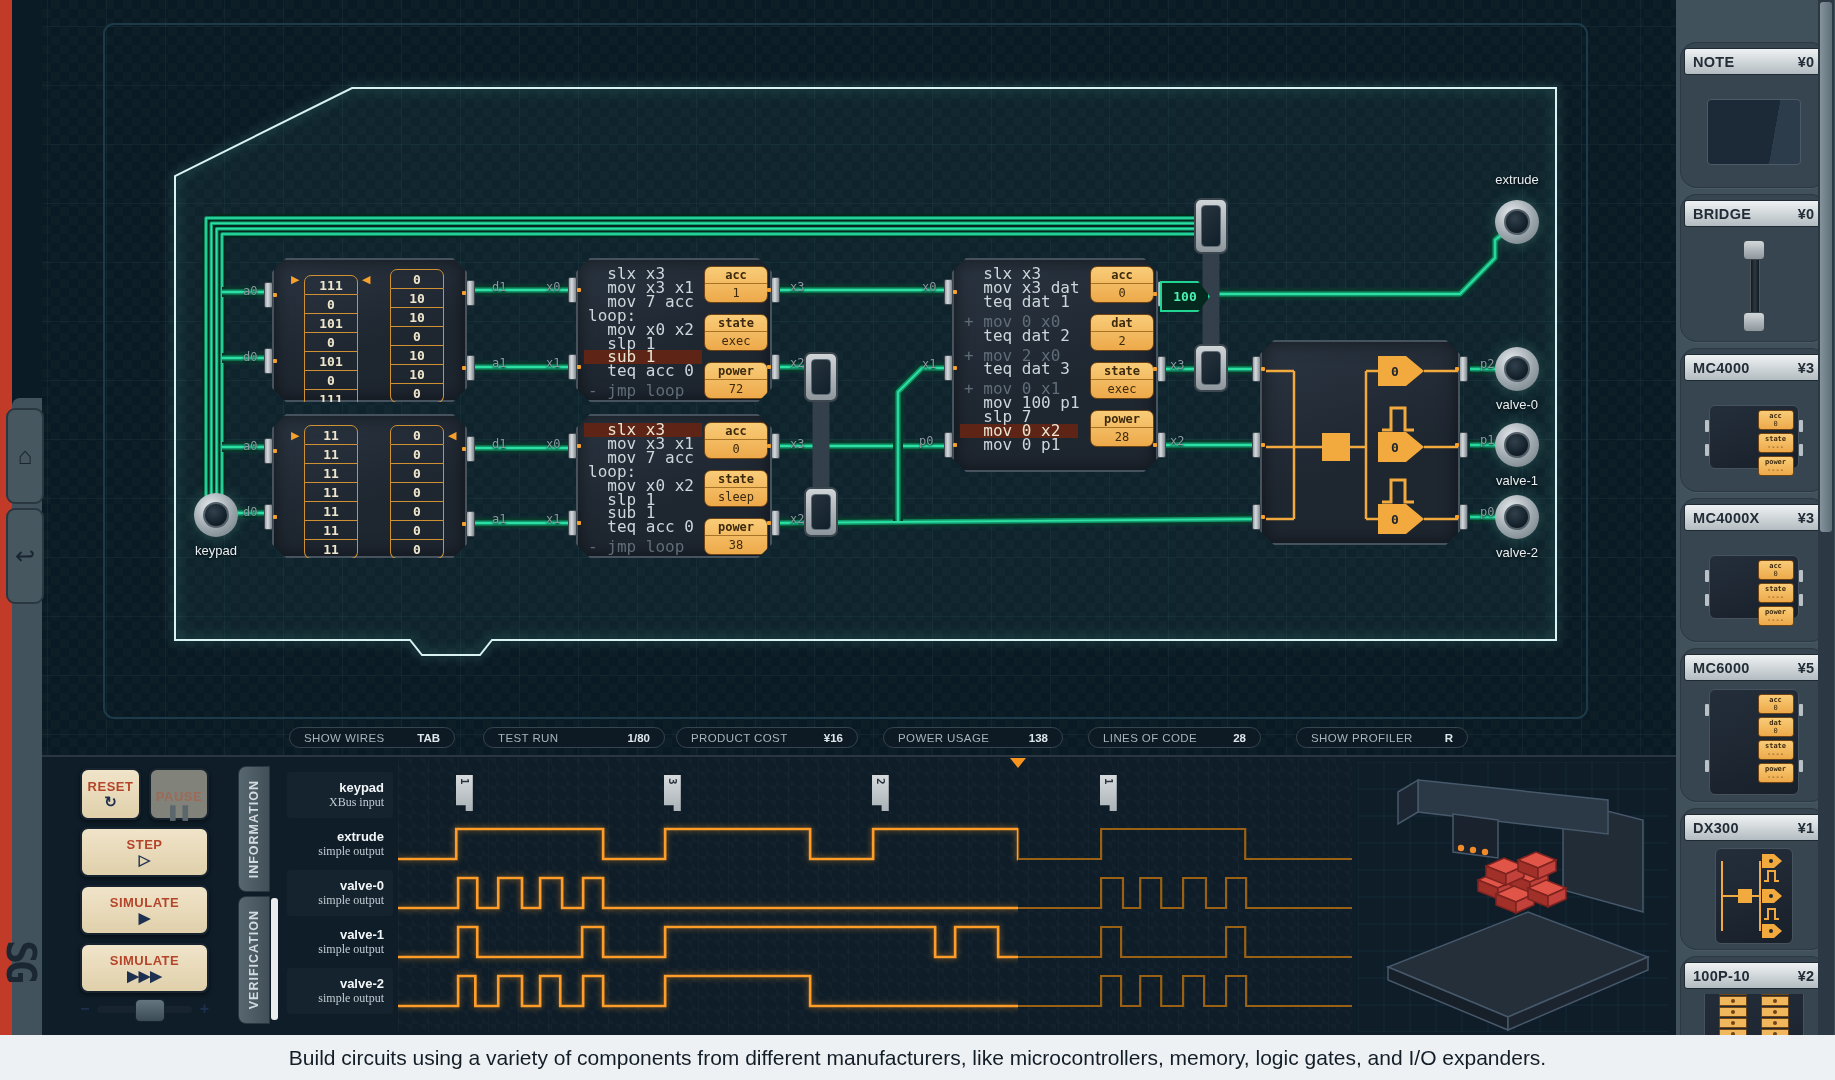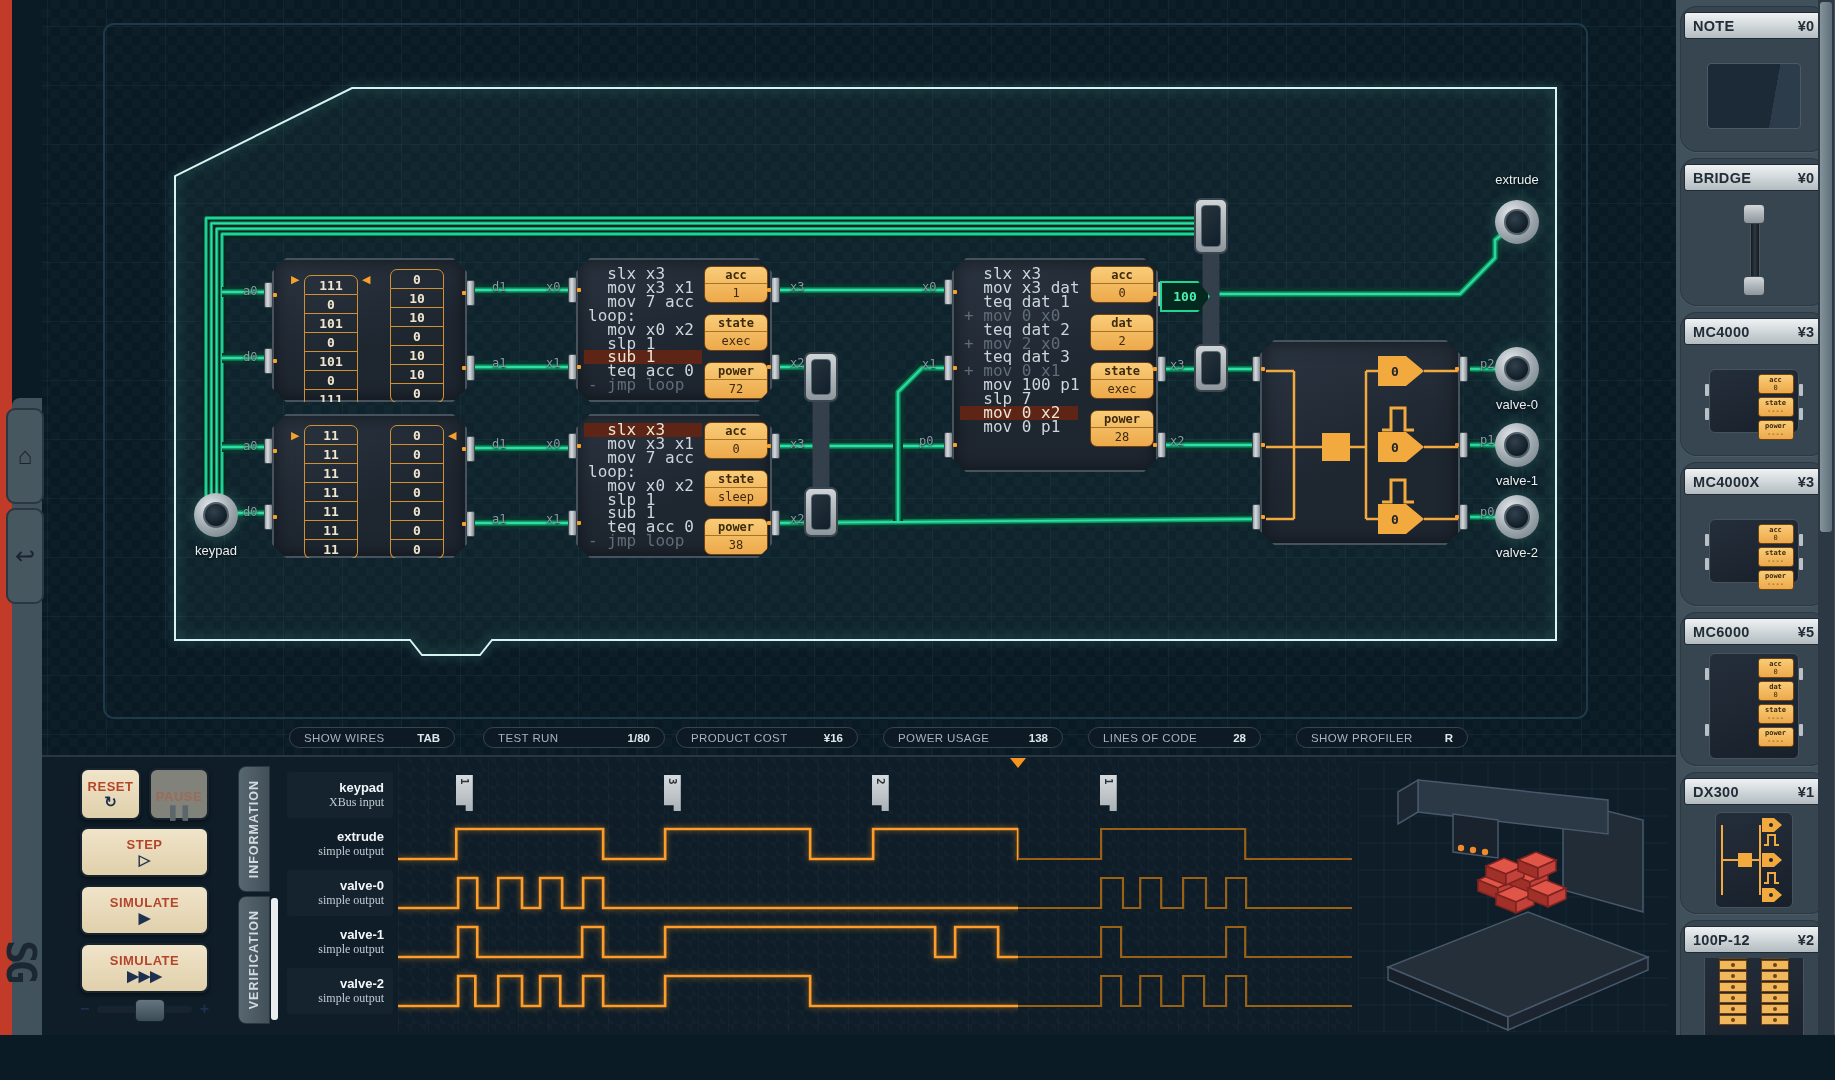--- a/index.html
+++ b/index.html
@@ -39,21 +39,21 @@
     box-sizing:border-box;clip-path:polygon(14px 0,calc(100% - 14px) 0,100% 14px,100% calc(100% - 14px),
     calc(100% - 14px) 100%,14px 100%,0 calc(100% - 14px),0 14px);box-shadow:inset 0 0 18px rgba(0,0,0,.55);}
   .ram-col{position:absolute;width:54px;}
   .ram-cell{height:18px;border:1px solid #cf9134;border-top:none;display:flex;align-items:center;justify-content:center;
     color:#efe6cc;font-family:"DejaVu Sans Mono",monospace;font-size:13px;font-weight:bold;}
   .ram-cell:first-child{border-top:1px solid #cf9134;border-radius:7px 7px 0 0;}
   .ram-cell:last-child{border-radius:0 0 7px 7px;}
   .ram-arrow{position:absolute;font-size:11px;color:#f7a02c;line-height:10px;}
   .code{position:absolute;font-family:"DejaVu Sans Mono",monospace;font-size:16px;line-height:13.9px;
     white-space:pre;color:#ccd6db;}
-  .code .dim{color:#5f6d78;}
+  .code .dim{color:#5f6d78;margin-top:6px;}
   .code .hl{background:#5e2516;color:#eae3d2;}
   .code div{padding:0 4px;}
   .sbox{position:absolute;width:62px;background:linear-gradient(#f9cc78,#eda94a);border:1px solid #6f4312;
     border-radius:7px;overflow:hidden;font-family:"DejaVu Sans Mono",monospace;text-align:center;color:#3d2a0e;}
   .sbox .l{font-size:12px;font-weight:bold;border-bottom:1px solid #a77427;padding:1px 0;}
   .sbox .v{font-size:12px;padding:2px 0;}
   .pin{position:absolute;width:9px;height:26px;background:linear-gradient(90deg,#9aa3a9,#d6dadd 40%,#7f888e);
     border:1px solid #3c464e;border-radius:2px;box-sizing:border-box;}
   .pin::after{content:"";position:absolute;top:10px;width:4px;height:4px;background:#f7a02c;border-radius:1px;}
   .pin.L::after{right:-5px;} .pin.R::after{left:-5px;}
@@ -104,21 +104,21 @@
   .flag{position:absolute;width:17px;height:36px;background:linear-gradient(#d7dbde,#aab2b7);
     clip-path:polygon(0 0,100% 0,100% 100%,58% 100%,58% 84%,0 84%);display:flex;align-items:flex-start;
     justify-content:center;}
   .flag span{writing-mode:vertical-rl;color:#2a333b;font-size:11px;font-weight:bold;
     font-family:"DejaVu Sans Mono",monospace;margin-top:3px;}
   .marker{position:absolute;width:0;height:0;border-left:8px solid transparent;border-right:8px solid transparent;
     border-top:10px solid #f7941d;}
   
   .sidebar{position:absolute;left:1676px;top:0;width:159px;height:1035px;background:#40515c;overflow:hidden;}
   .card{position:absolute;left:4px;width:147px;background:#36454f;border-radius:17px;
-    box-shadow:inset 0 0 0 1px #2c3942,0 1px 0 rgba(255,255,255,.06);}
+    box-shadow:inset 0 0 0 1px #2c3942,0 1px 0 rgba(255,255,255,.06);margin-top:36px;}
   .card-head{position:absolute;left:4px;right:4px;top:6px;height:27px;background:linear-gradient(#eff2f3,#b3bcc1);
     border:1px solid #1f2a33;border-radius:3px;display:flex;align-items:center;justify-content:space-between;
     padding:0 8px;box-sizing:border-box;}
   .card-head .cn{color:#222d37;font-size:14.5px;font-weight:bold;letter-spacing:.3px;}
   .card-head .cp{color:#222d37;font-size:14.5px;font-weight:bold;}
   .scrollbar{position:absolute;left:1818px;top:0;width:16px;height:1035px;background:#2c3944;}
   .scroll-thumb{position:absolute;left:2px;top:2px;width:12px;height:530px;background:linear-gradient(90deg,#85939b,#5f6f79);border-radius:3px;}
   .mini-chip{position:relative;background:linear-gradient(160deg,#242e3a,#18202a);border:1px solid #46535f;
     border-radius:6px;}
   .mini-box{background:linear-gradient(#f9cc78,#eda94a);border:1px solid #6f4312;border-radius:3px;text-align:center;
@@ -597,21 +597,21 @@
               <circle cx="55" cy="47" r="2" fill="#20262e"></circle>
               <polygon points="46,75 58,75 66,82 58,89 46,89" fill="#f2a93d"></polygon>
               <circle cx="55" cy="82" r="2" fill="#20262e"></circle>
               <path d="M48 32 h4 v-10 h7 v10 h4" fill="none" stroke="#f2a93d" stroke-width="2"></path>
               <path d="M48 70 h4 v-10 h7 v10 h4" fill="none" stroke="#f2a93d" stroke-width="2"></path>
             </svg></div>
         </div>
       </div>
       <div class="card" style="top: 920px; height: 130px;">
         <div class="card-head">
-          <span class="cn">100P-12</span>
+          <span class="cn">100P-10</span>
           <span class="cp">¥2</span>
         </div>
         <div style="position: absolute; inset: 38px 0px 4px; display: flex; align-items: center; justify-content: center; overflow: hidden;">
           <div class="mini-chip" style="width: 100px; height: 120px; display: flex; gap: 14px; justify-content: center; padding-top: 6px; box-sizing: border-box;">
             <div class="iop-col">
               <div class="iop-cell" style="position: relative;"></div>
               <div class="iop-cell" style="position: relative;">
                 <div style="position: absolute; left: 11px; top: 2px; width: 4px; height: 4px; border-radius: 50%; background: rgb(111, 67, 18);"></div>
               </div>
               <div class="iop-cell" style="position: relative;">
@@ -652,20 +652,23 @@
               </div>
             </div>
           </div>
         </div>
       </div>
     </div>
   <div class="scrollbar">
     <div class="scroll-thumb"></div>
   </div>
 
+  <div class="caption-bar">
+    <span>Build circuits using a variety of components from different manufacturers, like microcontrollers, memory, logic gates, and I/O expanders.</span>
+  </div>
 <svg class="wave-svg" width="954" height="46" style="position:absolute;left:398px;top:821px">
       <path d="M0,38 H58.2 V8 H205.1 V38 H267.1 V8 H412.1 V38 H475.1 V8 H620.1 V38 H703.1 V8 H847.2 V38 H954" fill="none" stroke="#9a6114" stroke-width="2.2"></path>
       <clipPath id="clip1">
         <rect x="0" y="0" width="620.1" height="46"></rect>
       </clipPath>
       <path d="M0,38 H58.2 V8 H205.1 V38 H267.1 V8 H412.1 V38 H475.1 V8 H620.1 V38 H703.1 V8 H847.2 V38 H954" fill="none" stroke="#ff9d28" stroke-width="2.6" clip-path="url(#clip1)" style="filter:drop-shadow(0 0 3px rgba(255,157,40,.6))"></path>
     </svg>
     <svg class="wave-svg" width="954" height="46" style="position:absolute;left:398px;top:870px">
       <path d="M0,38 H60.1 V8 H79.2 V38 H100.2 V8 H124.0 V38 H142.1 V8 H164.1 V38 H185.1 V8 H205.1 V38 H703.1 V8 H725.0 V38 H742.2 V8 H763.2 V38 H785.1 V8 H808.0 V38 H828.1 V8 H848.1 V38 H954" fill="none" stroke="#9a6114" stroke-width="2.2"></path>
       <clipPath id="clip2">

